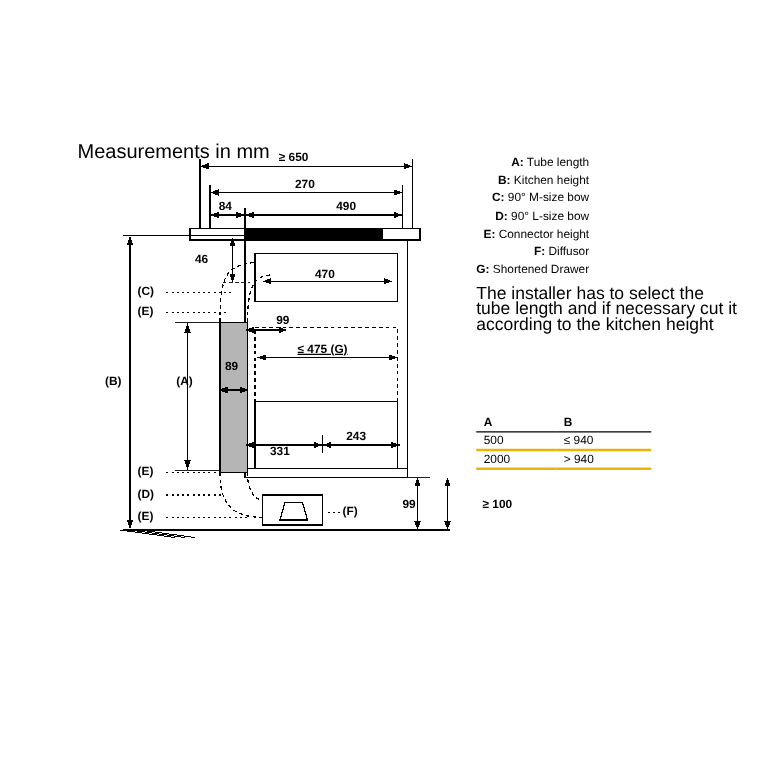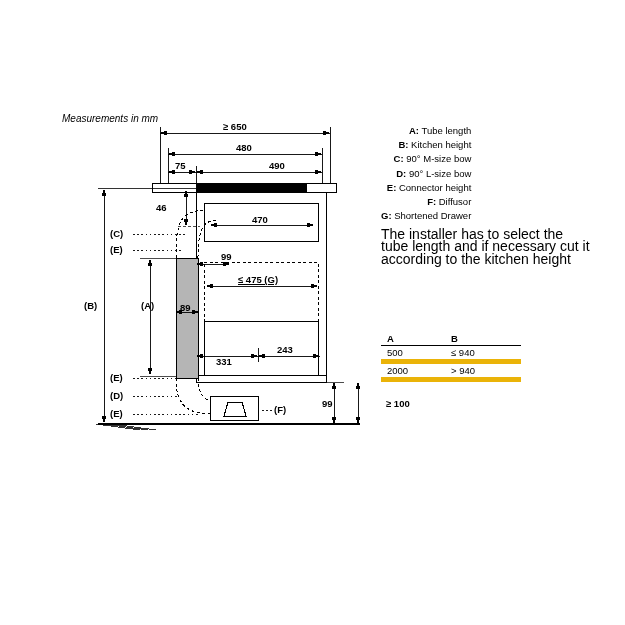--- a/index.html
+++ b/index.html
@@ -6,35 +6,35 @@
   body{
     width:625px;height:625px;background:#ffffff;
     font-family:"Liberation Sans", sans-serif;
     color:#000000;
     overflow:hidden;
   }
   .page{position:relative;width:625px;height:625px;}
 
   .txt{position:absolute;font-size:9.5px;line-height:12px;white-space:nowrap;}
   .bold{font-weight:bold;}
-  .title{position:absolute;font-size:10px;font-style:italic;}
+  .title{position:absolute;font-size:16px;}
 
   
   .legend{position:absolute;left:381px;top:124px;font-size:9.5px;line-height:14.2px;}
   .legend .row{white-space:nowrap;text-align:right;}
   .legend .k{font-weight:bold;}
 
   .note{position:absolute;left:381px;top:228px;font-size:14px;line-height:12.4px;width:210px;}
 
   
   .tbl{position:absolute;left:381px;top:332px;font-size:9.5px;}
   .tbl table{border-collapse:collapse;}
   .tbl td,.tbl th{padding:1px 14px 1px 6px;text-align:left;font-weight:normal;}
   .tbl th{font-weight:bold;border-bottom:1px solid #000;}
-  .tbl td{border-bottom:5px solid #eab308;}
+  .tbl td{border-bottom:2px solid #eab308;}
   .tbl .c0{width:44px;}
   .tbl .c1{width:56px;}
   svg{position:absolute;left:0;top:0;overflow:visible;}
 </style>
 </head>
 <body>
 
 <div class="page">
 
   <div class="title" style="left:62px;top:113px;">Measurements in mm</div>
@@ -226,29 +226,29 @@
       <line x1="133" y1="234" x2="186" y2="234" stroke-dasharray="1.6,2.6" stroke-width="0.9"></line>
       <line x1="133" y1="250" x2="182" y2="250" stroke-dasharray="1.6,2.6" stroke-width="0.9"></line>
       <line x1="133" y1="378" x2="182" y2="378" stroke-dasharray="1.6,2.6" stroke-width="0.9"></line>
       <line x1="133" y1="396" x2="178" y2="396" stroke-dasharray="1.6,2.6" stroke-width="0.9"></line>
       <line x1="133" y1="414" x2="200" y2="414" stroke-dasharray="1.6,2.6" stroke-width="0.9"></line>
       <line x1="262" y1="410" x2="272" y2="410" stroke-dasharray="1.6,2.6" stroke-width="0.9"></line>
     </g>
   </svg>
 
   <div class="txt bold" style="left:223px;top:121px;">≥ 650</div>
-  <div class="txt bold" style="left:236px;top:142px;">480</div>
-  <div class="txt bold" style="left:175px;top:160px;">75</div>
+  <div class="txt bold" style="left:236px;top:142px;">270</div>
+  <div class="txt bold" style="left:175px;top:160px;">84</div>
   <div class="txt bold" style="left:269px;top:160px;">490</div>
 
   <div class="txt bold" style="left:156px;top:202px;">46</div>
   <div class="txt bold" style="left:252px;top:214px;">470</div>
   <div class="txt bold" style="left:221px;top:251px;">99</div>
   <div class="txt bold" style="left:238px;top:274px;text-decoration:underline;">≤ 475 (G)</div>
-  <div class="txt bold" style="left:180px;top:302px;">89</div>
+  <div class="txt bold" style="left:180px;top:288px;">89</div>
   <div class="txt bold" style="left:216px;top:356px;">331</div>
   <div class="txt bold" style="left:277px;top:344px;">243</div>
   <div class="txt bold" style="left:322px;top:398px;">99</div>
   <div class="txt bold" style="left:346px;top:398px;margin-left:40px;">≥ 100</div>
 
   <div class="txt bold" style="left:84px;top:300px;">(B)</div>
   <div class="txt bold" style="left:141px;top:300px;">(A)</div>
   <div class="txt bold" style="left:110px;top:228px;">(C)</div>
   <div class="txt bold" style="left:110px;top:244px;">(E)</div>
   <div class="txt bold" style="left:110px;top:372px;">(E)</div>

